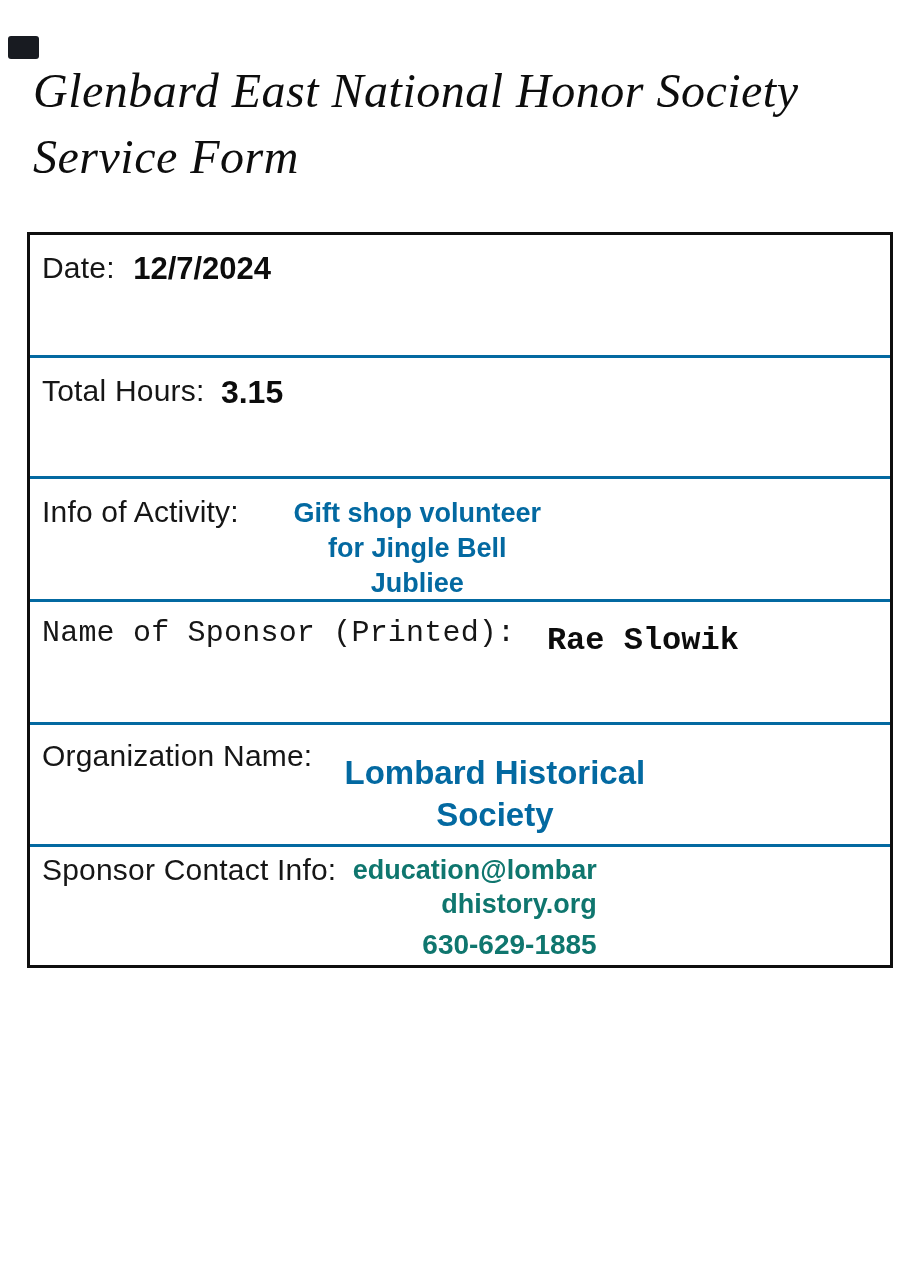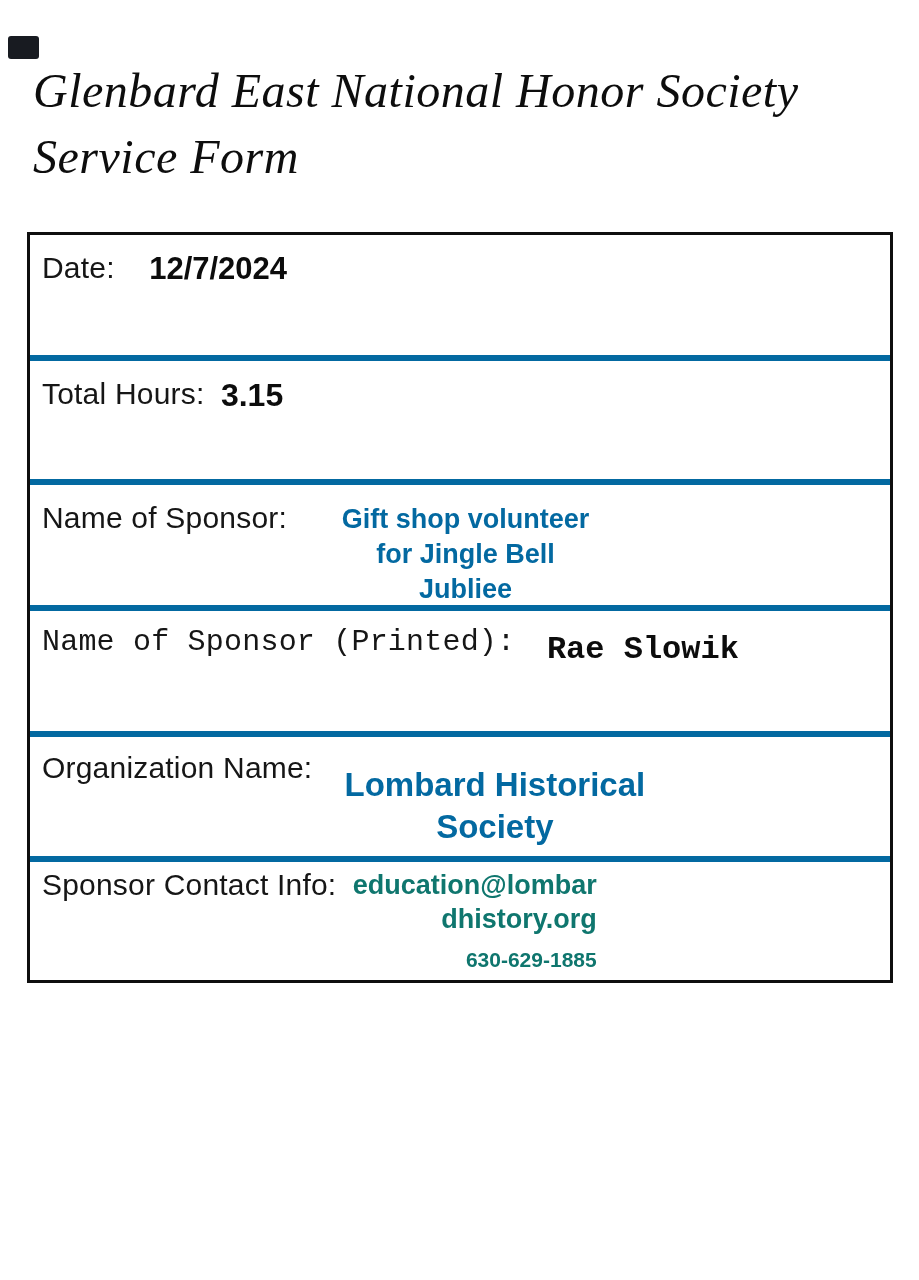--- a/index.html
+++ b/index.html
@@ -23,49 +23,49 @@
     font-style:italic;font-weight:500;
     font-size:48px;line-height:66px;
     color:#0d0d0d;letter-spacing:0.5px;
   }
   .form-table{
     position:absolute;left:27px;top:232px;width:860px;
     border:3px solid #0f0f0f;
     background:#ffffff;
   }
   .row{position:relative;box-sizing:content-box;}
-  .row + .row{border-top:6px solid #0369a1;}
+  .row + .row{border-top:3px solid #0369a1;}
   .r1{height:120px;} .r2{height:118px;} .r3{height:120px;}
   .r4{height:120px;font-family:Liberation Mono, monospace;} .r5{height:119px;} .r6{height:118px;} .r7{height:122px;}
   .row-inner{padding:16px 10px 0 12px;}
   .lbl{
     font-size:30px;color:#161616;letter-spacing:0.2px;
     display:inline-block;vertical-align:top;
   }
   .val-inline{
     display:inline-block;vertical-align:top;
-    font-weight:bold;font-size:31px;color:#0c0c0c;margin-left:30px;
+    font-weight:bold;font-size:31px;color:#0c0c0c;margin-left:14px;
   }
   .r2 .val-inline{font-size:32px;margin-left:12px;}
   .r4 .row-inner{padding-top:14px;}
   .r4 .val-inline{font-size:32px;margin-left:22px;position:relative;top:6px;}
   .val-center{
     display:inline-block;vertical-align:top;text-align:center;
     font-weight:bold;color:#0369a1;
   }
   .r3 .val-center{width:300px;margin-left:24px;font-size:27px;line-height:35px;position:relative;top:1px;}
   .r5 .row-inner{padding-top:14px;}
   .r5 .val-center{width:332px;margin-left:12px;font-size:33px;line-height:42px;position:relative;top:13px;}
   .val-left{
     display:inline-block;vertical-align:top;text-align:right;
     font-weight:bold;color:#0f766e;
   }
   .r6 .row-inner{padding-top:6px;}
   .r6 .val-left{margin-left:12px;font-size:27px;line-height:34px;}
-  .r6 .phone-line{margin-top:7px;font-size:21px;}
+  .r6 .phone-line{margin-top:7px;font-size:28px;}
   .r7 .row-inner{padding-top:14px;}
   .sig-wrap{
     position:absolute;left:10px;top:4px;width:540px;height:132px;
     overflow:visible;z-index:3;pointer-events:none;
   }
   .sig-wrap svg{overflow:visible;}
 </style>
 </head>
 <body>
 
@@ -89,21 +89,21 @@
 
     <div class="row r2">
       <div class="row-inner">
         <span class="lbl">Total Hours:</span>
         <span class="val-inline">3.15</span>
       </div>
     </div>
 
     <div class="row r3">
       <div class="row-inner">
-        <span class="lbl">Name of Sponsor:</span>
+        <span class="lbl">Info of Activity:</span>
         <span class="val-center">
           <div>Gift shop volunteer</div>
           <div>for Jingle Bell</div>
           <div>Jubliee</div>
         </span>
       </div>
     </div>
 
     <div class="row r4">
       <div class="row-inner">

